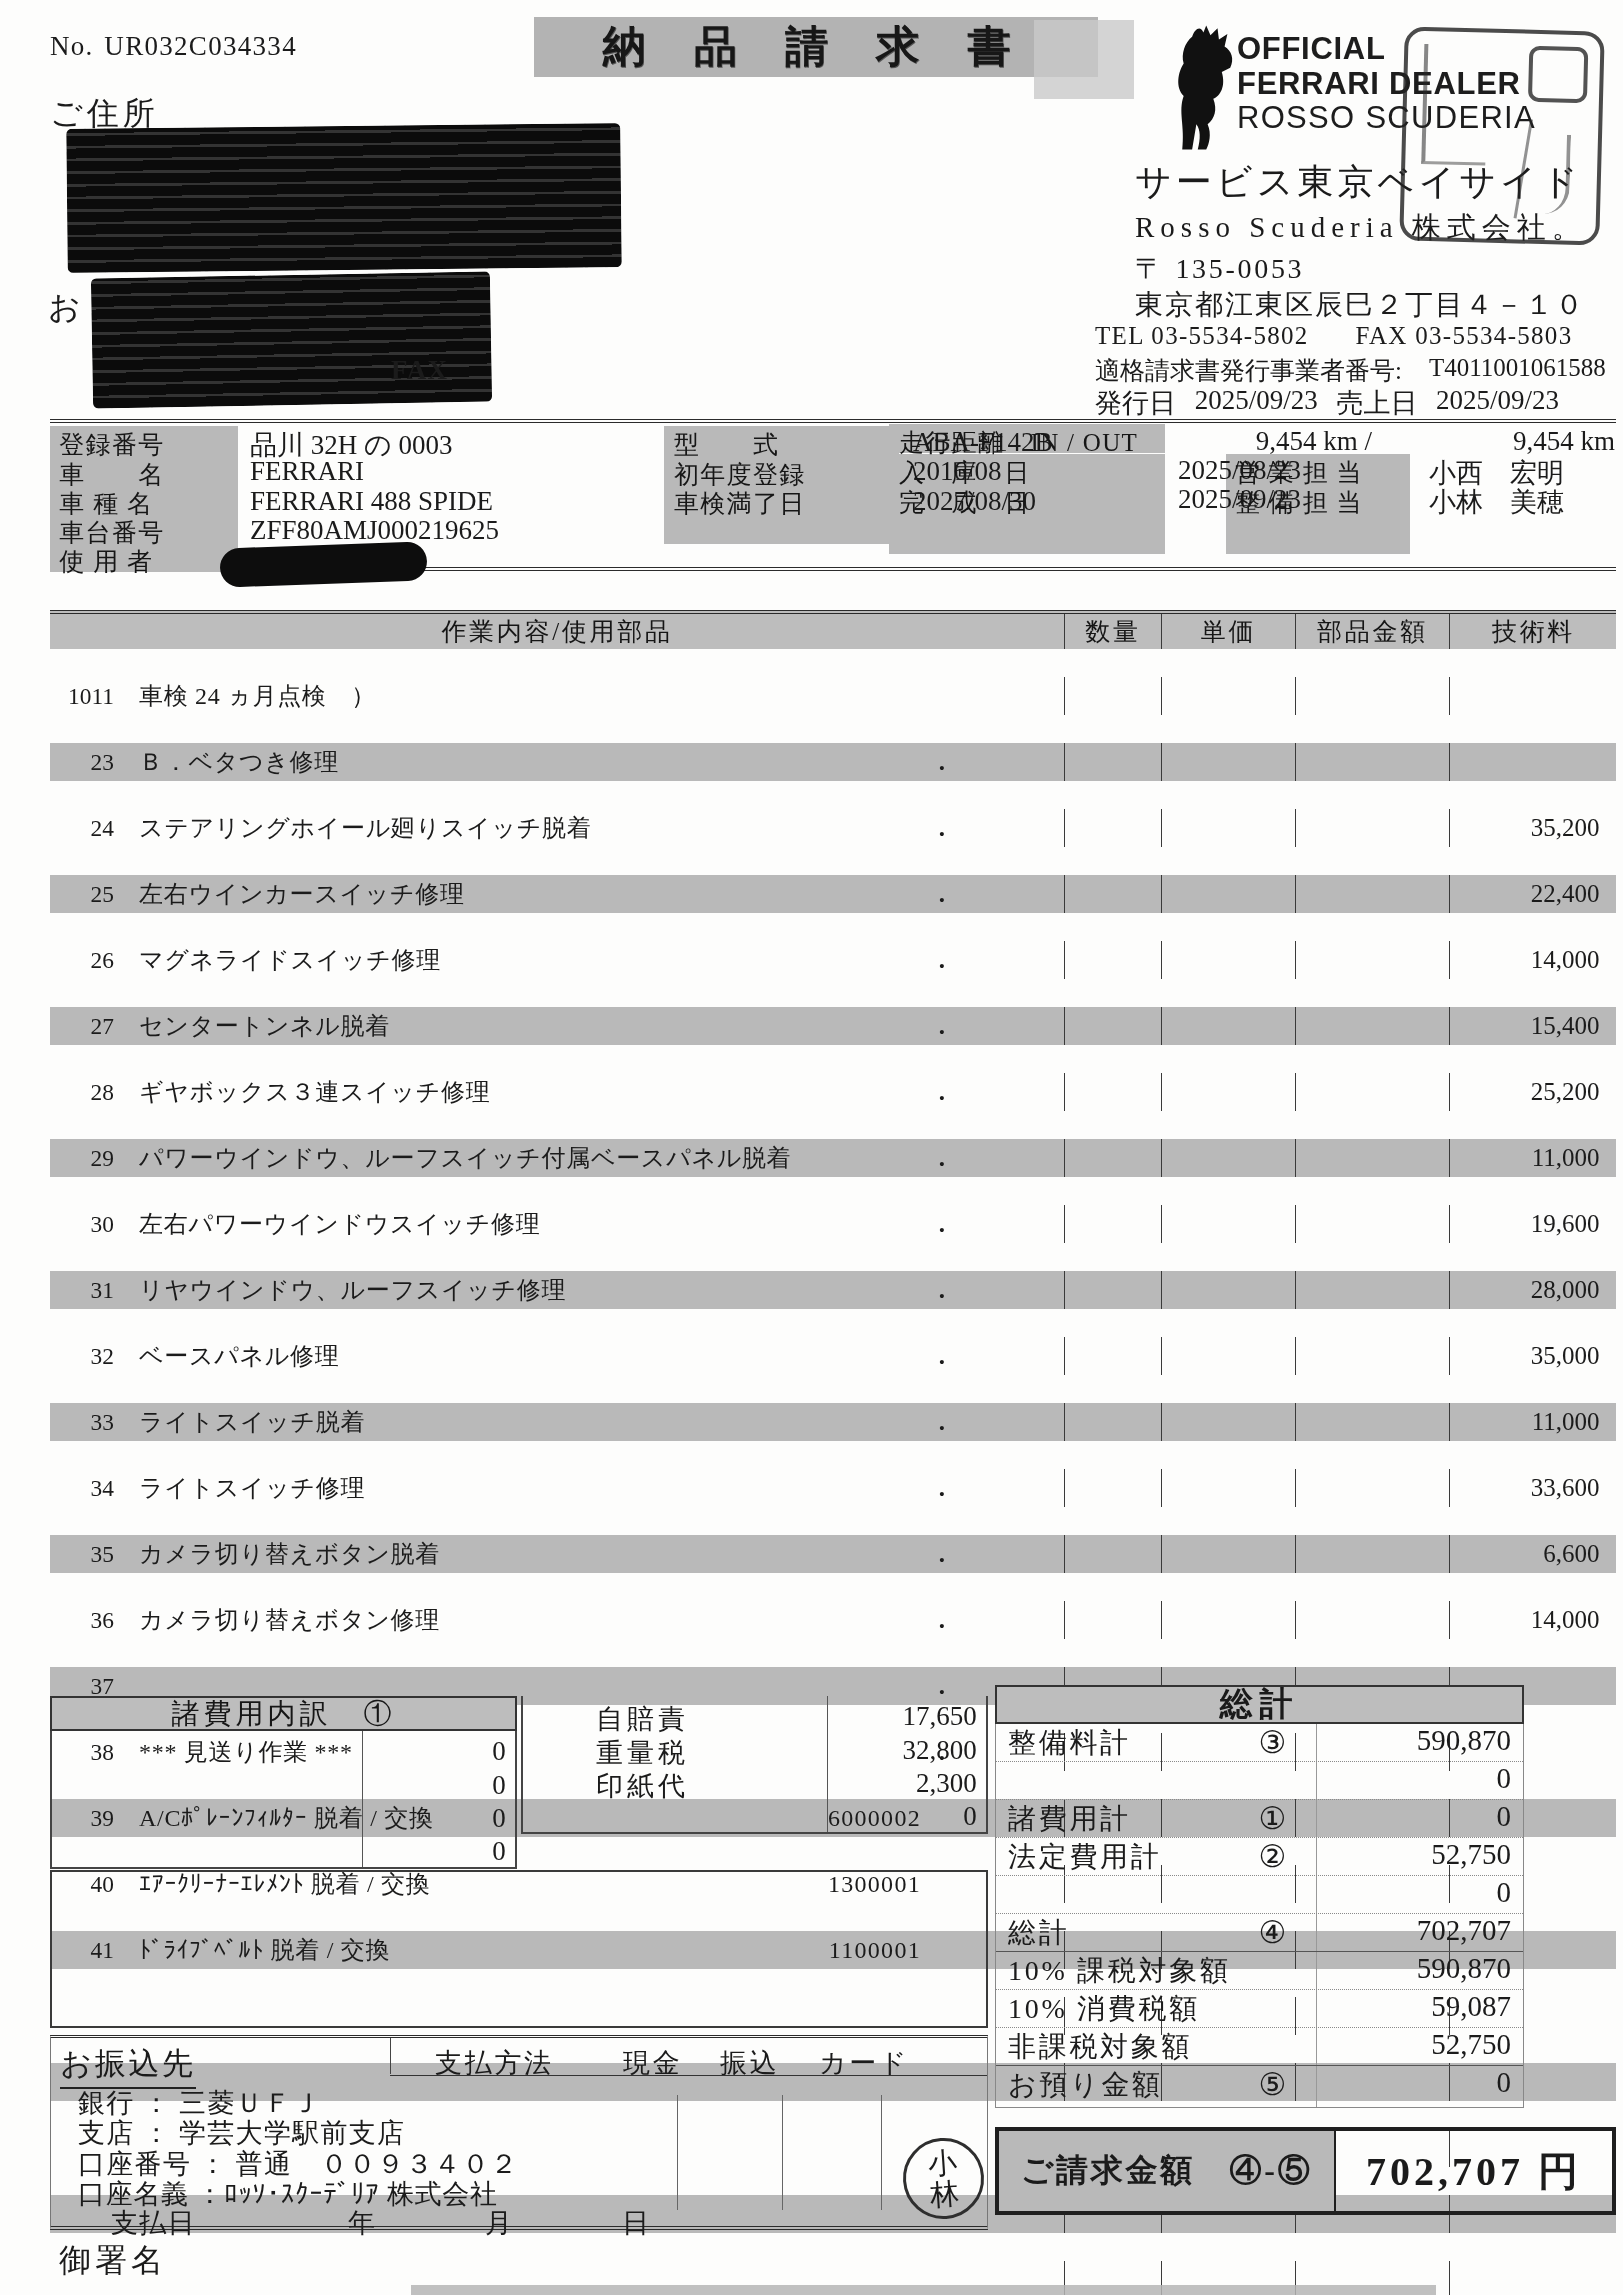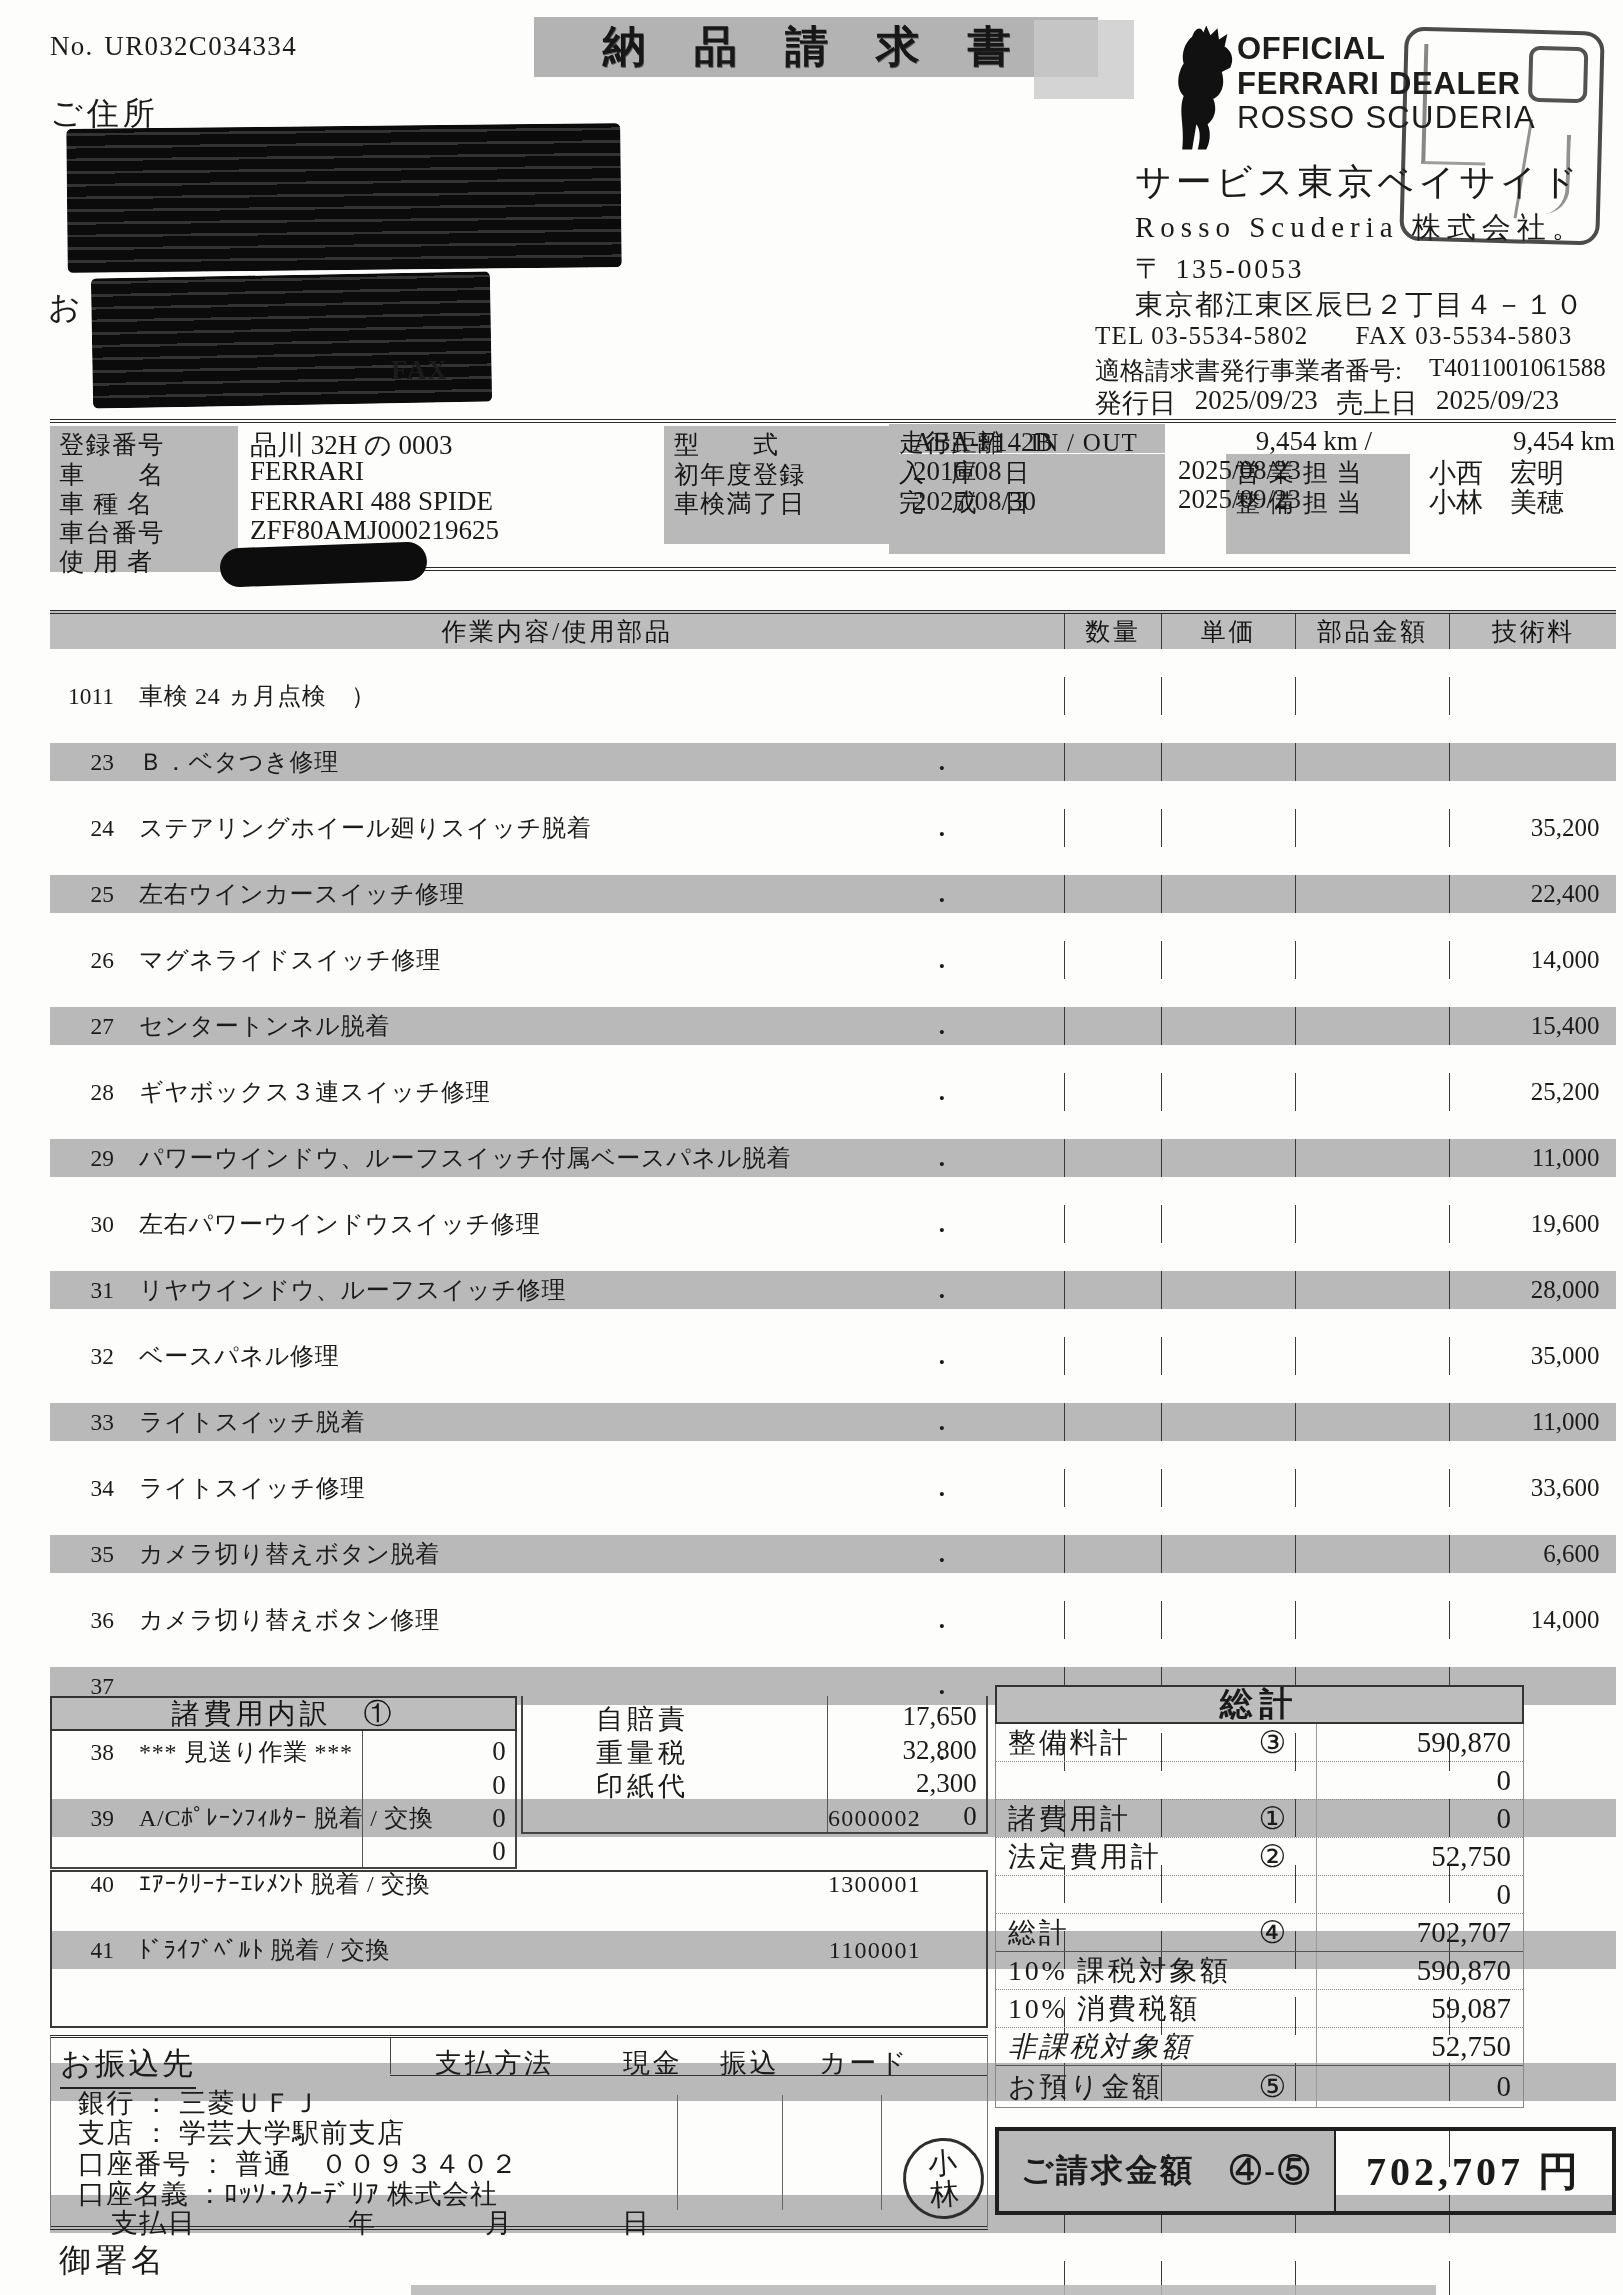--- a/index.html
+++ b/index.html
@@ -109,21 +109,21 @@
   .paybox .dlab{position:absolute;left:571px;top:167px;font-size:27px;}
   .paybox .cdiv{position:absolute;top:57px;height:115px;width:1.3px;background:#666;}
   .hanko{position:absolute;left:852px;top:100px;width:81px;height:81px;border:3.3px solid #2e2e2e;border-radius:50%;transform:rotate(-4deg);display:flex;flex-direction:column;align-items:center;justify-content:center;line-height:1.05;font-size:29px;letter-spacing:0;}
   .sign-label{left:59px;top:2239px;font-size:32px;letter-spacing:4px;}
   .bottom-stripe{left:411px;top:2285px;width:1025px;height:10.7px;background:#b5b5b5;opacity:.85;}
 
   
   .sum{left:995px;top:1685px;width:529px;}
   .sum-hdr{height:39px;background:var(--grayhdr);border:2px solid #333;display:flex;align-items:center;justify-content:center;font-size:33px;font-weight:700;letter-spacing:6.7px;color:#1a1a1a;}
   .sum-body{border-left:1.3px solid #888;border-right:1.3px solid #888;border-bottom:1.3px solid #888;position:relative;}
-  .srow{display:flex;align-items:center;height:38px;border-bottom:1.3px dotted #8a8a8a;position:relative;}
+  .srow{display:flex;height:38px;border-bottom:1.3px dotted #8a8a8a;position:relative;}
   .srow .sl{padding-left:12px;font-size:28px;letter-spacing:2.7px;flex:0 0 240px;white-space:nowrap;}
   .srow .sm{flex:0 0 73px;text-align:center;font-size:31px;}
   .srow .sv{flex:1;text-align:right;padding-right:12px;font-size:29px;}
   .srow.sep-strong{border-bottom:1.3px solid #555;}
   .srow.last{border-bottom:none;height:41px;}
   .sum .vsep{position:absolute;left:320px;top:0;bottom:0;width:0.7px;background:#999;}
   .billing{left:995px;top:2127px;width:621px;height:88px;border:4.7px solid #1f1f1f;display:flex;}
   .billing .bl{width:337px;background:var(--gray);display:flex;align-items:center;justify-content:center;font-size:32px;font-weight:700;letter-spacing:2.7px;border-right:2px solid #1f1f1f;}
   .billing .bv{flex:1;display:flex;align-items:center;justify-content:center;font-size:40px;font-weight:700;letter-spacing:4px;}
 </style>
@@ -728,21 +728,21 @@
       </div>
       <div class="srow">
         <span class="sl" style="flex-basis:314px;">10% 課税対象額</span>
         <span class="sv">590,870</span>
       </div>
       <div class="srow">
         <span class="sl" style="flex-basis:314px;">10% 消費税額</span>
         <span class="sv">59,087</span>
       </div>
       <div class="srow sep-strong">
-        <span class="sl" style="flex-basis:314px;font-style:italic;">非課税対象額</span>
+        <span class="sl" style="flex-basis:314px;">非課税対象額</span>
         <span class="sv">52,750</span>
       </div>
       <div class="srow last">
         <span class="sl">お預り金額</span>
         <span class="sm">⑤</span>
         <span class="sv">0</span>
       </div>
     </div>
   </div>
 

